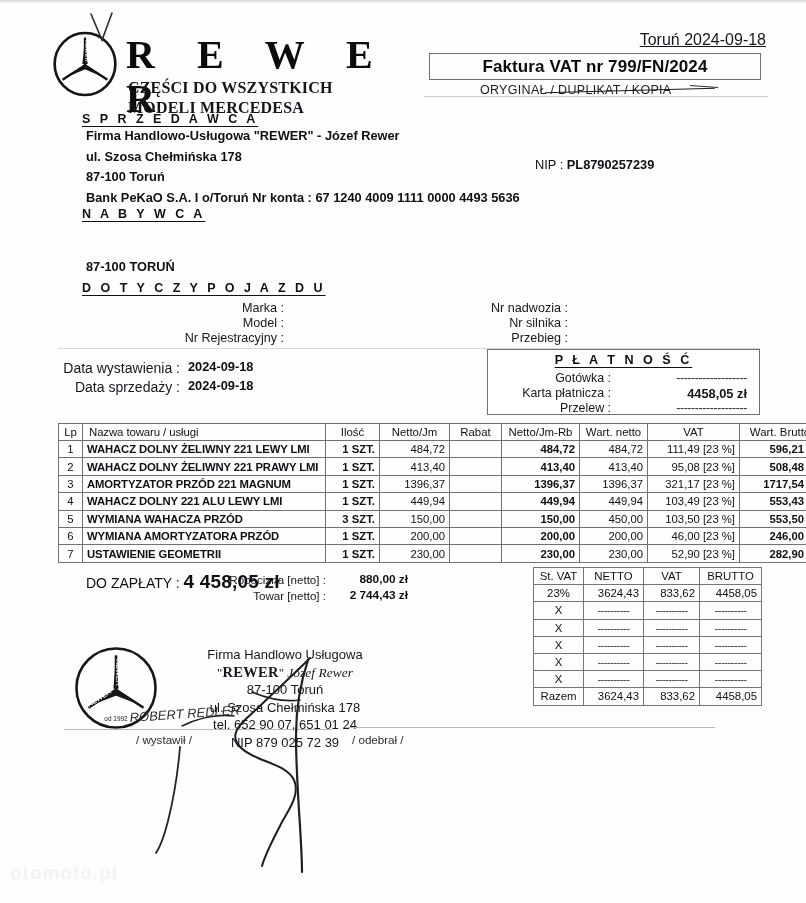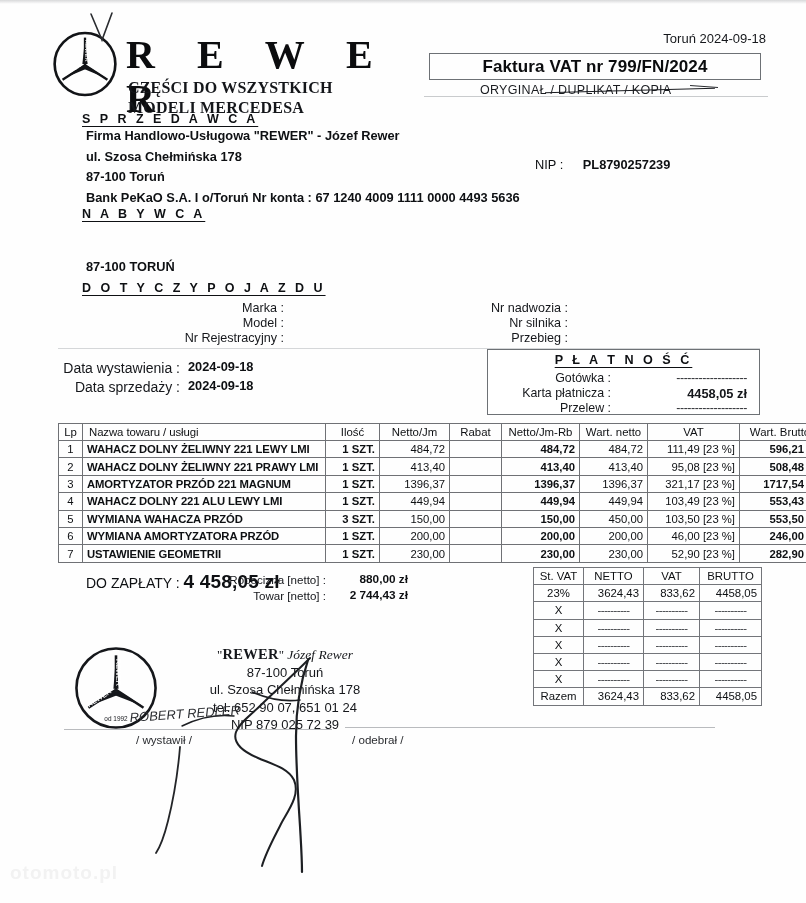--- a/index.html
+++ b/index.html
@@ -66,22 +66,23 @@
     font-weight: bold;
     letter-spacing: 0.2px;
     color: #14161a;
     transform: scaleX(0.97);
     transform-origin: left center;
   }
 
   .doc-city-date {
     position: absolute;
     right: 40px; top: 31px;
-    font-size: 13px;
+    font-size: 16px;
     color: #15171b;
+    text-decoration: underline;
   }
 
   .title-box {
     position: absolute;
     left: 429px; top: 53px;
     width: 332px; height: 27px;
     border: 1px solid #6d7175;
     box-sizing: border-box;
     display: flex;
     align-items: center;
@@ -141,21 +142,21 @@
     color: #0e1013;
     white-space: nowrap;
   }
   .nip-line {
     position: absolute;
     left: 535px; top: 157px;
     font-size: 12.8px;
     color: #0e1013;
     white-space: nowrap;
   }
-  .nip-line .b { font-weight: bold; margin-left: 16px; }
+  .nip-line .b { font-weight: bold; }
 
   
   .veh-label {
     font-size: 12.6px;
     color: #15171b;
     text-align: right;
     white-space: nowrap;
   }
 
   
@@ -657,20 +658,21 @@
       <polygon points="50,13 53,51 47,51"></polygon>
       <polygon points="19,71 49,52 52,58"></polygon>
       <polygon points="81,71 51,52 48,58"></polygon>
     </g>
     <text x="50" y="32" font-family="Liberation Sans, sans-serif" font-size="8.5" fill="#ffffff" text-anchor="middle" transform="rotate(90 50 32)">REWER</text>
     <text x="32" y="64" font-family="Liberation Sans, sans-serif" font-size="8.5" fill="#ffffff" text-anchor="middle" transform="rotate(-33 32 64)">REWER</text>
     <text x="50" y="88" font-family="Liberation Sans, sans-serif" font-size="7.5" fill="#15171b" text-anchor="middle">od 1992</text>
   </svg>
 
   <div class="stamp-text">
+    <div>Firma Handlowo Usługowa</div>
     <div class="l2">
       <span>"</span><b>REWER</b><span>"</span> <i>Józef Rewer</i>
     </div>
     <div>87-100 Toruń</div>
     <div>ul. Szosa Chełmińska 178</div>
     <div>tel. 652 90 07, 651 01 24</div>
     <div>NIP 879 025 72 39</div>
   </div>
 
   <div class="rule-faint" style="left:64px; top:729px; width:268px; background:#b9bbbe;"></div>

